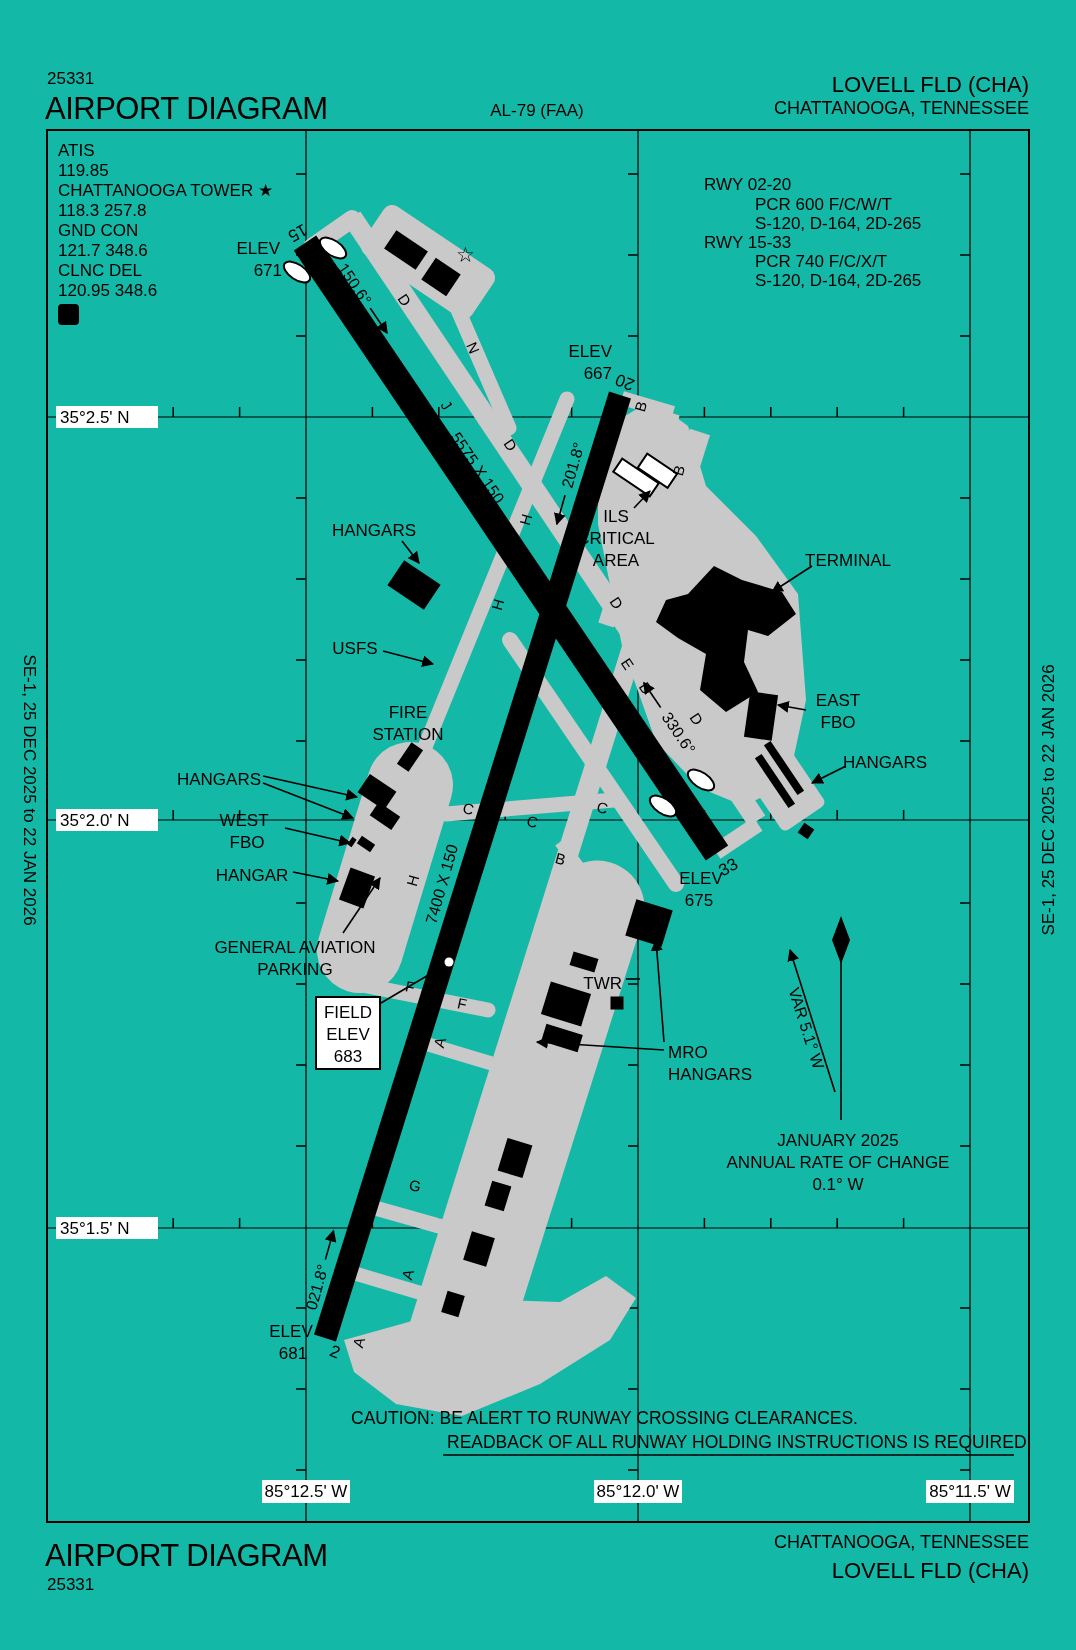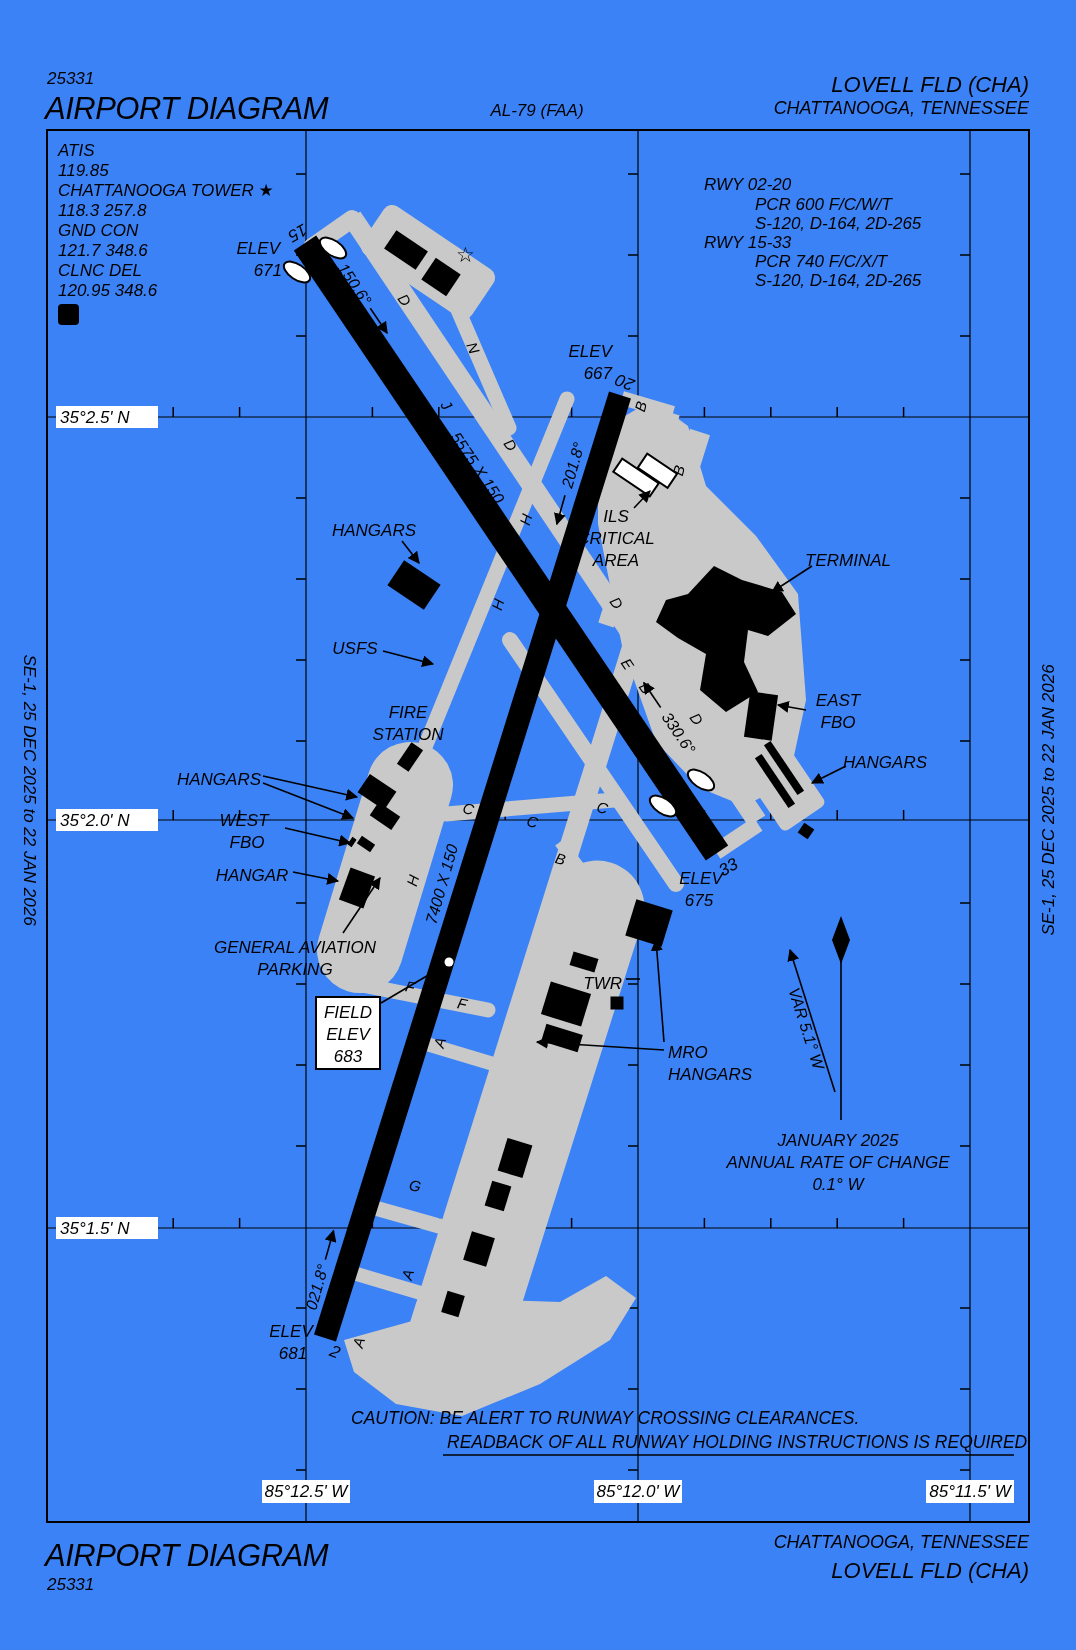--- a/index.html
+++ b/index.html
@@ -1,17 +1,17 @@
 <!DOCTYPE html>
 <html><head>
 <meta charset="utf-8">
 <style>
   html,body{margin:0;padding:0;background:#fff;}
-  .page{position:relative;width:1076px;height:1650px;background:#3b82f6;
-        font-family:"Liberation Sans","DejaVu Sans",sans-serif;font-style:italic;}
+  .page{position:relative;width:1076px;height:1650px;background:#14b8a6;
+        font-family:"Liberation Sans","DejaVu Sans",sans-serif;}
   svg text{fill:#000;}
   .t17{font-size:17px;}
   .t16{font-size:16px;}
   .t15{font-size:15px;}
   .t18{font-size:18px;}
   .t22{font-size:22px;}
   .title{font-size:31px;letter-spacing:-0.5px;}
   .mid{text-anchor:middle;}
   .end{text-anchor:end;}
 </style>

